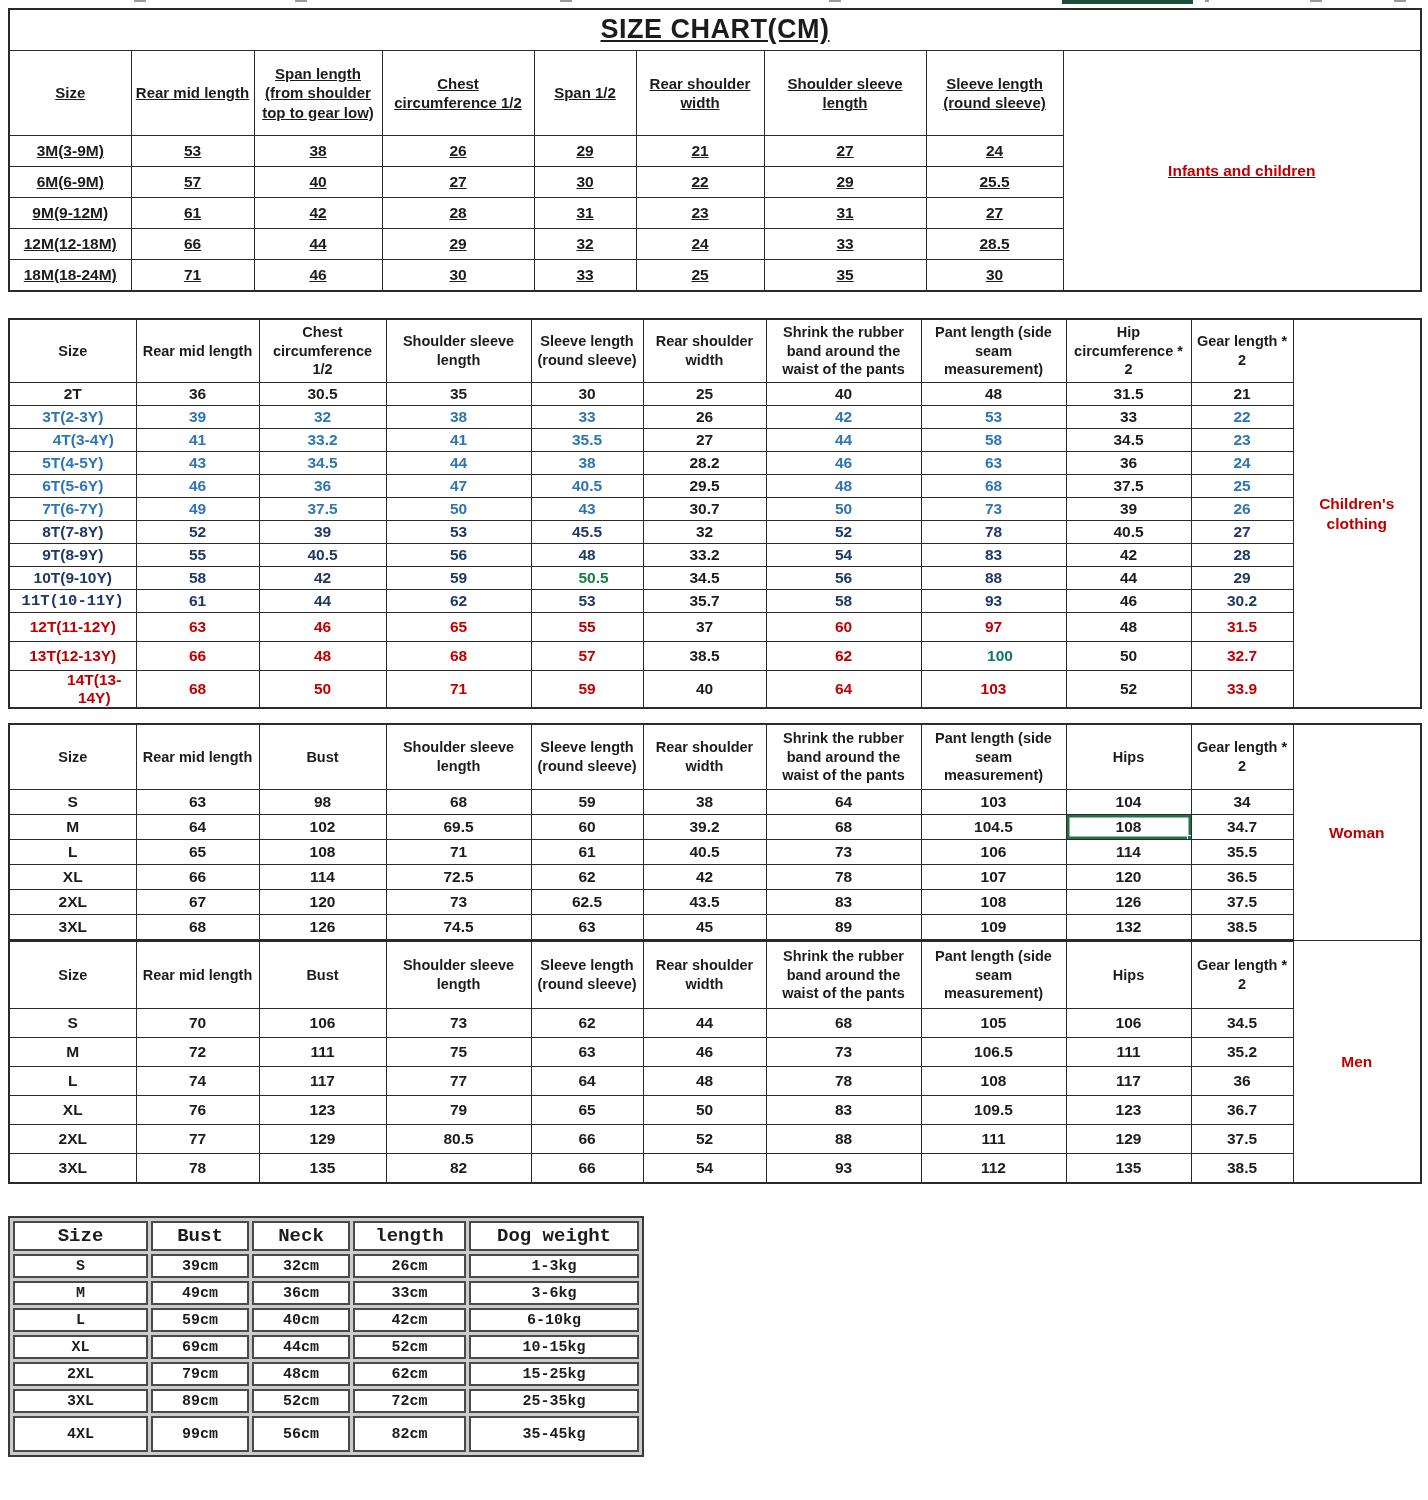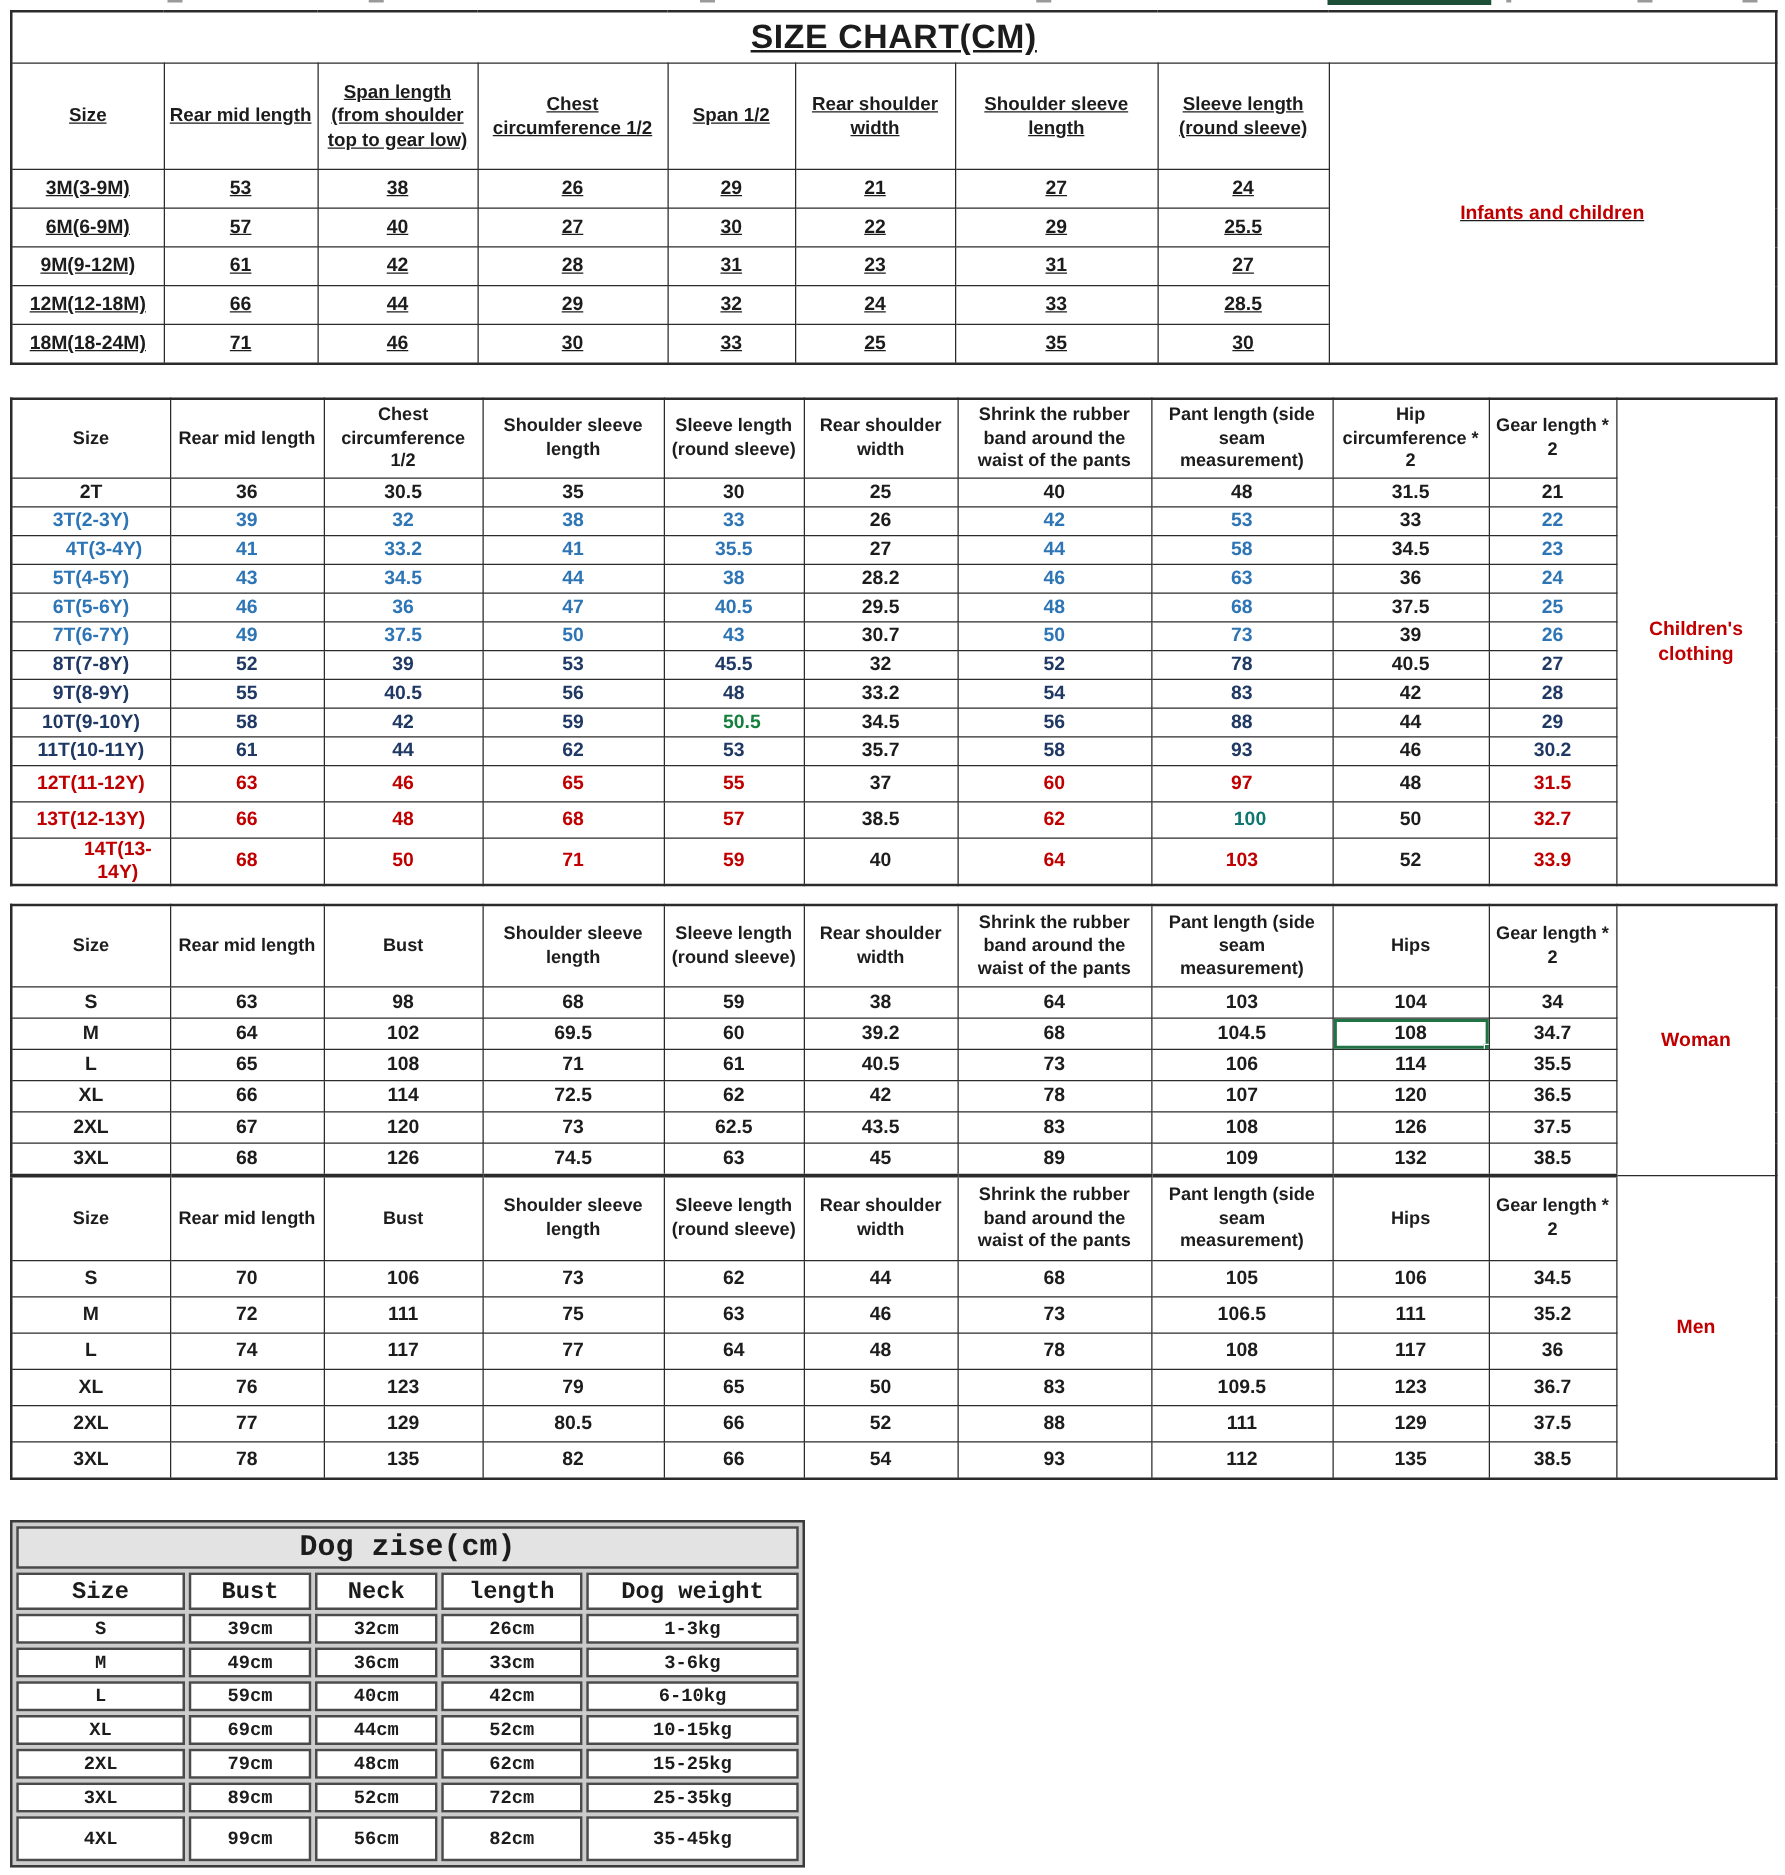--- a/index.html
+++ b/index.html
@@ -321,21 +321,21 @@
           <td style="color: rgb(31, 56, 100);">42</td>
           <td style="color: rgb(31, 56, 100);">59</td>
           <td style="color: #15803d; padding-left: 16px;">50.5</td>
           <td>34.5</td>
           <td style="color: rgb(31, 56, 100);">56</td>
           <td style="color: rgb(31, 56, 100);">88</td>
           <td>44</td>
           <td style="color: rgb(31, 56, 100);">29</td>
         </tr>
         <tr class="row-navy">
-          <td style="color: rgb(31, 56, 100);">11T(10-11Y)</td>
+          <td style="color: rgb(31, 56, 100); font-family: Liberation Mono, monospace;">11T(10-11Y)</td>
           <td style="color: rgb(31, 56, 100);">61</td>
           <td style="color: rgb(31, 56, 100);">44</td>
           <td style="color: rgb(31, 56, 100);">62</td>
           <td style="color: rgb(31, 56, 100);">53</td>
           <td>35.7</td>
           <td style="color: rgb(31, 56, 100);">58</td>
           <td style="color: rgb(31, 56, 100);">93</td>
           <td>46</td>
           <td style="color: rgb(31, 56, 100);">30.2</td>
         </tr>
@@ -571,23 +571,20 @@
   <table class="dog">
     <colgroup>
       <col style="width:135px">
         <col style="width:98px">
         <col style="width:98px">
       <col style="width:113px">
         <col style="width:170px">
     </colgroup>
     <tbody data-rows="dog">
       <tr>
-        <th class="dog-title" colspan="5">Dog zise(cm)</th>
-      </tr>
-      <tr>
         <th class="hdr">Size</th>
         <th class="hdr">Bust</th>
         <th class="hdr">Neck</th>
         <th class="hdr">length</th>
         <th class="hdr">Dog weight</th>
       </tr>
     <tr>
           <td>S</td>
           <td>39cm</td>
           <td>32cm</td>

